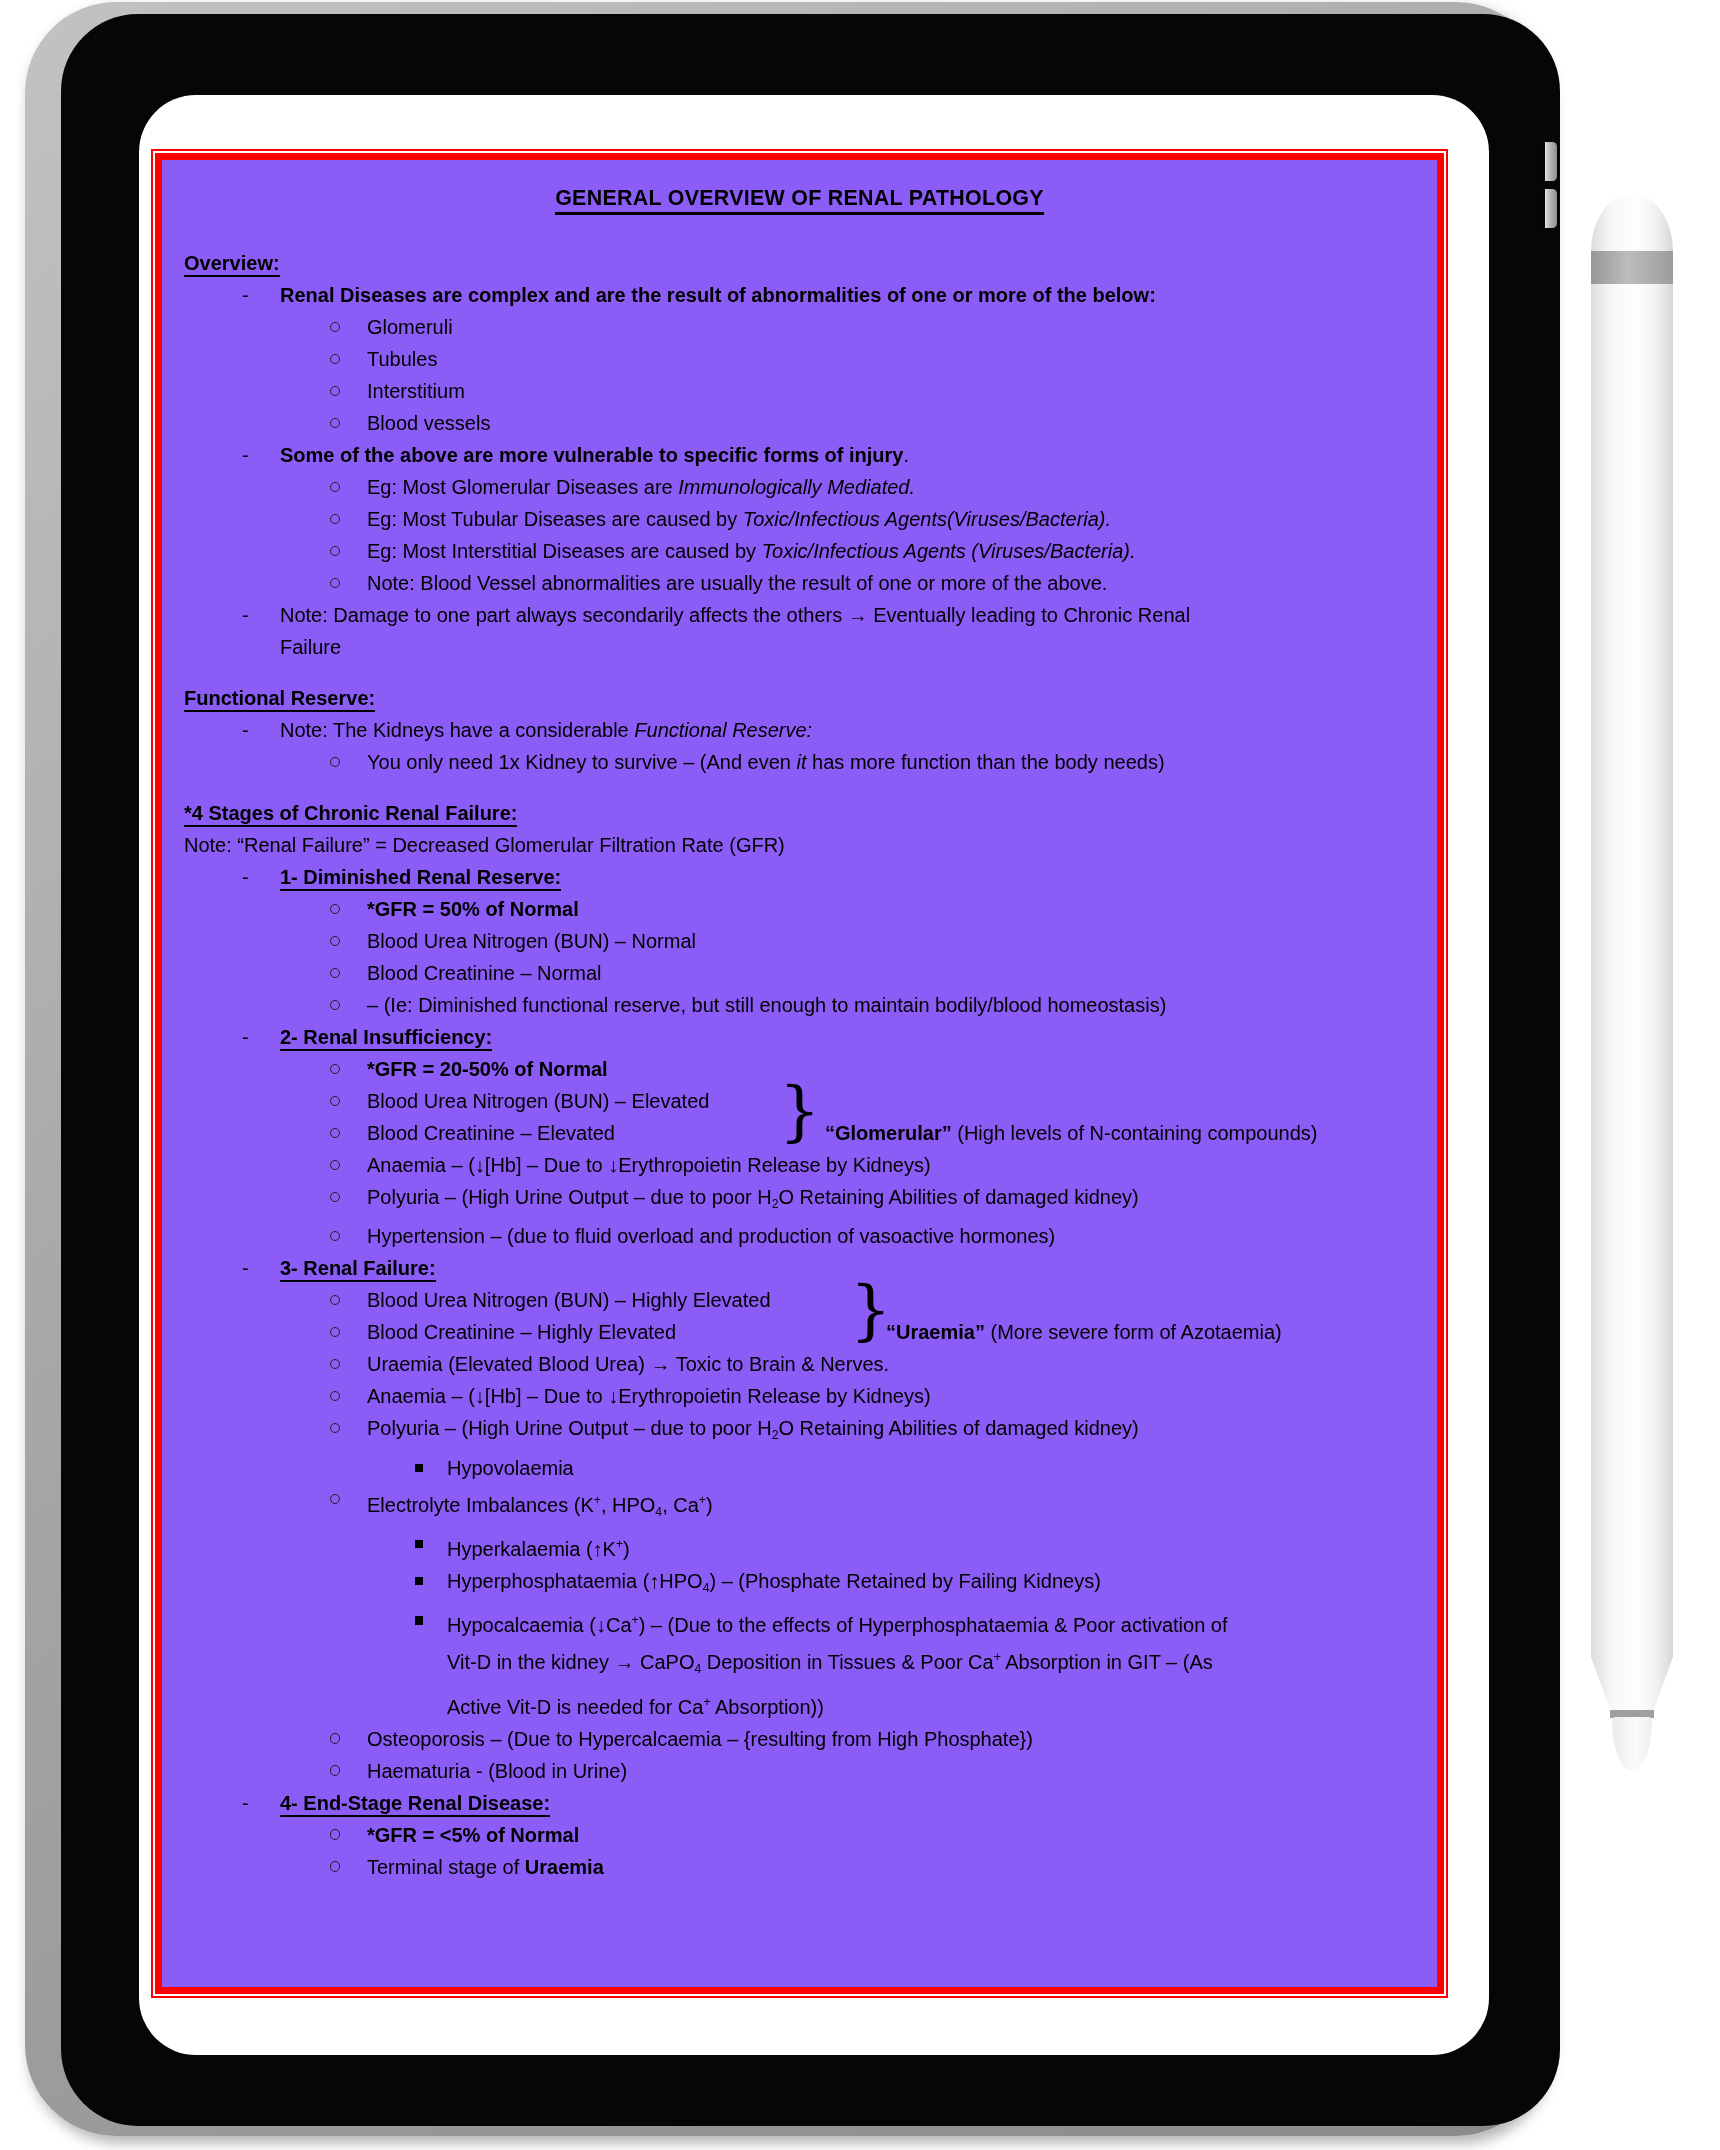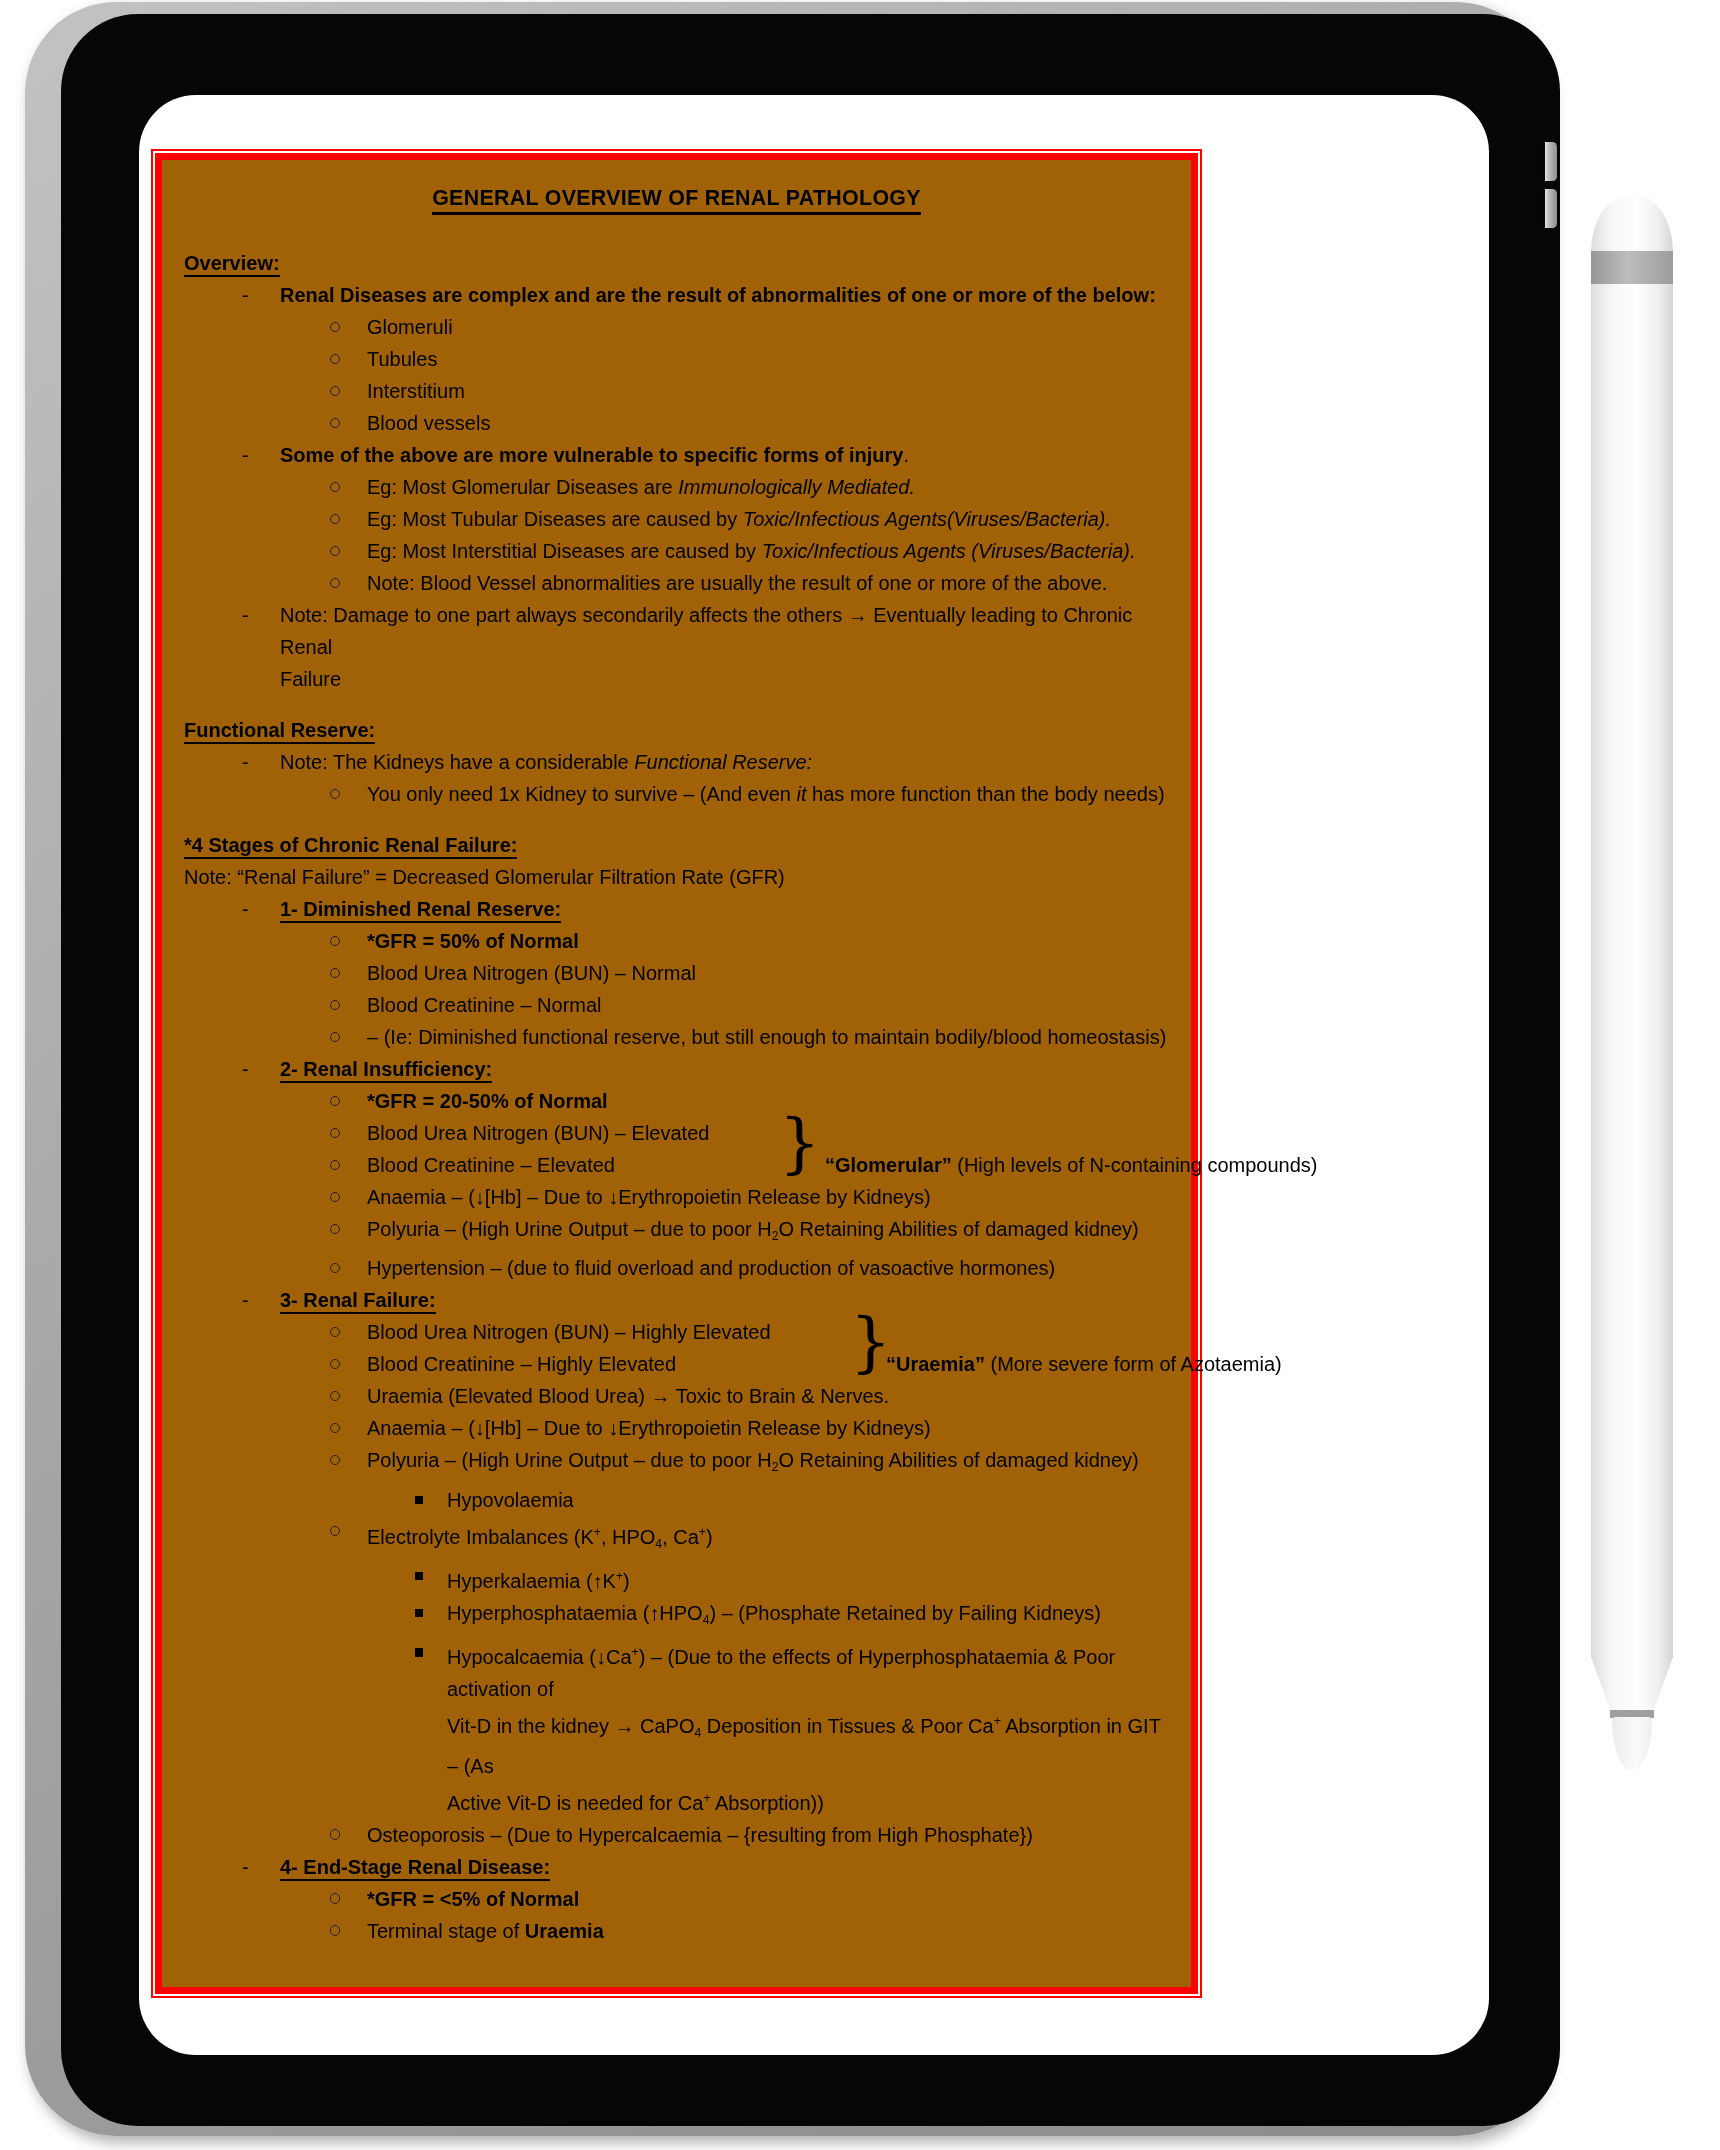--- a/index.html
+++ b/index.html
@@ -37,23 +37,23 @@
     background:linear-gradient(90deg,#969696,#bdbdbd 45%,#9c9c9c);}
   .pencil-body{position:absolute;top:90px;left:0;width:82px;height:1374px;}
   .pencil-taper{position:absolute;top:1463px;left:0;width:82px;height:54px;
     clip-path:polygon(0 0,100% 0,76% 100%,24% 100%);}
   .pencil-ring{position:absolute;top:1516px;left:19px;width:44px;height:8.2px;background:#9f9f9f;}
   .pencil-tip{position:absolute;top:1523px;left:21px;width:40px;height:53px;
     background:linear-gradient(90deg,#ebebeb,#fbfbfb 60%,#eeeeee);
     border-radius:4.1px 4.1px 20px 20px / 4.1px 4.1px 51px 51px;}
   
   .doc-frame{
-    position:absolute;left:155px;top:153px;width:1043px;height:1841px;
+    position:absolute;left:155px;top:153px;width:1289px;height:1841px;
     box-sizing:border-box;border:7.1px solid #ff0000;
-    outline:2.5px solid #ff0000;outline-offset:2px;background:#a16207;
+    outline:2.5px solid #ff0000;outline-offset:2px;background:#8b5cf6;
   }
   #doc-content{position:relative;width:100%;height:100%;}
   .line{position:relative;min-height:32px;line-height:32px;font-size:20px;}
   .txt{display:block;padding-right:23px;}
   .lvl0 .txt{padding-left:22px;}
   .lvl1 .txt{padding-left:118px;}
   .lvl2 .txt{padding-left:205px;}
   .lvl3 .txt{padding-left:285px;}
   .bullet{position:absolute;}
   .bullet.dash{left:80px;top:0;}
@@ -243,20 +243,24 @@
         <span class="txt"><span class="">Hyperphosphataemia (↑HPO</span><span class="sub">4</span><span class="">) – (Phosphate Retained by Failing Kidneys)</span></span>
       </div>
       <div class="line lvl3">
         <span class="bullet square"></span>
         <span class="txt"><span class="">Hypocalcaemia (↓Ca</span><span class="sup">+</span><span class="">) – (Due to the effects of Hyperphosphataemia &amp; Poor activation of</span><br><span class="">Vit-D in the kidney → CaPO</span><span class="sub">4</span><span class=""> Deposition in Tissues &amp; Poor Ca</span><span class="sup">+</span><span class=""> Absorption in GIT – (As</span><br><span class="">Active Vit-D is needed for Ca</span><span class="sup">+</span><span class=""> Absorption))</span></span>
       </div>
       <div class="line lvl2">
         <span class="bullet circle"></span>
         <span class="txt"><span class="">Osteoporosis – (Due to Hypercalcaemia – {resulting from High Phosphate})</span></span>
       </div>
+      <div class="line lvl2">
+        <span class="bullet circle"></span>
+        <span class="txt"><span class="">Haematuria - (Blood in Urine)</span></span>
+      </div>
       <div class="line lvl1">
         <span class="bullet dash">-</span>
         <span class="txt"><span class="b u">4- End-Stage Renal Disease:</span></span>
       </div>
       <div class="line lvl2">
         <span class="bullet circle"></span>
         <span class="txt"><span class="b">*GFR = &lt;5% of Normal</span></span>
       </div>
       <div class="line lvl2">
         <span class="bullet circle"></span>

